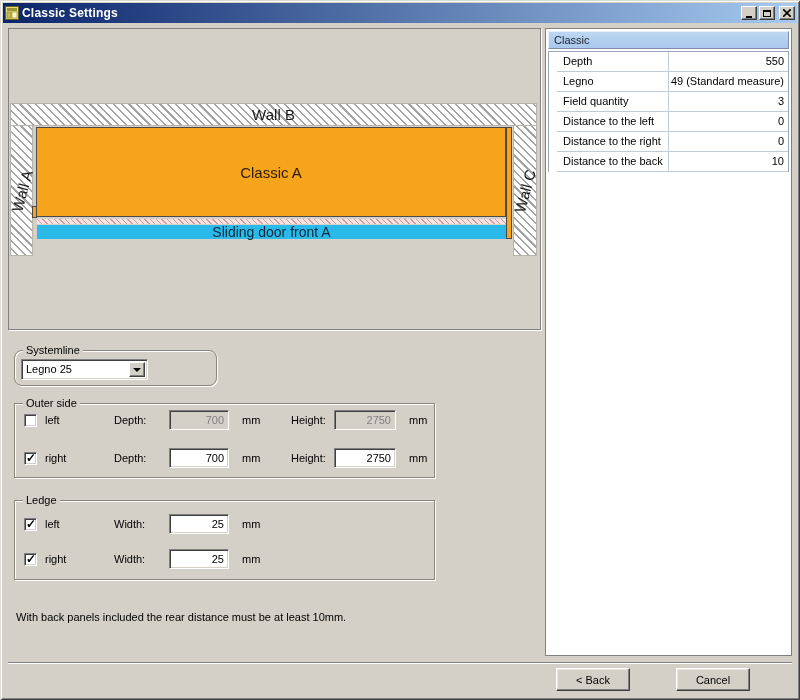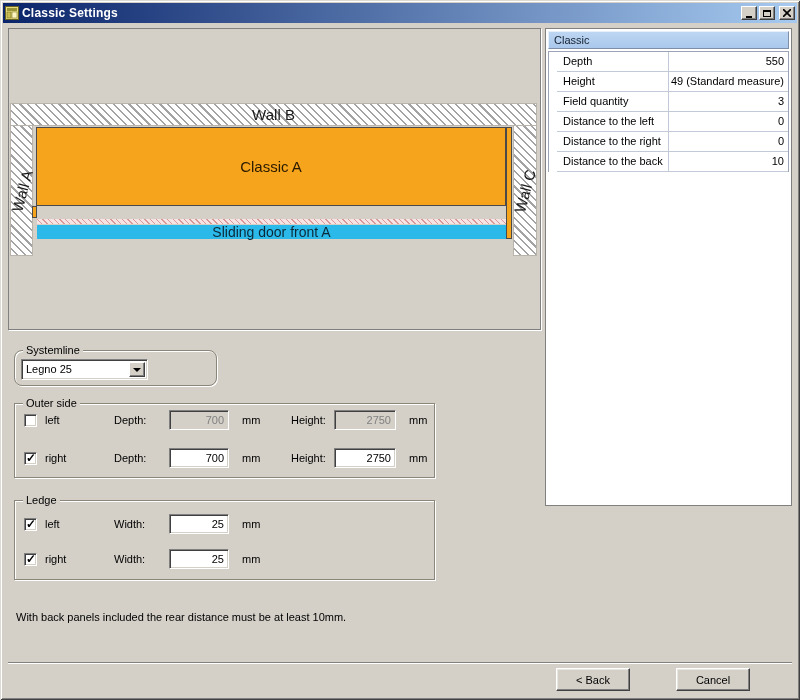--- a/index.html
+++ b/index.html
@@ -44,21 +44,21 @@
   .wallB { left:1px; top:74px; width:527px; height:23px; display:flex; align-items:center; justify-content:center; }
   .wallA { left:1px; top:96px; width:23px; height:131px; }
   .wallC { left:504px; top:96px; width:24px; height:131px; }
   .wall-vlabel {
     position:absolute; left:50%; top:50%;
     transform:translate(-50%,-50%) rotate(-75deg);
     white-space:nowrap; font-size:15px; color:#1a1a1a;
   }
   .wall-hlabel { font-size:15px; color:#1a1a1a; }
   .cabinet {
-    position:absolute; left:27px; top:98px; width:470px; height:79px;
+    position:absolute; left:27px; top:98px; width:470px; height:90px;
     border:1px solid #4a4a4a; display:flex; align-items:center; justify-content:center;
     font-size:15px; color:#2a1a00;
   }
   .ledge-right { position:absolute; left:497px; top:98px; width:6px; height:112px; border:1px solid #4a4a4a; }
   .ledge-left-tab { position:absolute; left:23px; top:177px; width:5px; height:12px; border:1px solid #4a4a4a; }
   .gap-strip {
     position:absolute; left:28px; top:190px; width:469px; height:5px;
     background:repeating-linear-gradient(45deg,#f6e3e3 0px,#f6e3e3 3px,#d89898 3px,#d89898 4px);
   }
   .door {
@@ -113,21 +113,21 @@
   .tbox:disabled { background:#d4d0c8; color:#808080; }
   
   .c-check { left:9px; } .c-side { left:30px; } .c-l1 { left:99px; }
   .c-in1 { left:154px; } .c-u1 { left:227px; } .c-l2 { left:276px; }
   .c-in2 { left:319px; width:62px; } .c-u2 { left:394px; }
 
   .note { position:absolute; left:16px; top:611px; font-size:11px; }
 
   
   .props {
-    position:absolute; left:545px; top:28px; width:247px; height:478px;
+    position:absolute; left:545px; top:28px; width:247px; height:628px;
     background:#ffffff; border:1px solid #808080;
   }
   .props-header {
     position:absolute; left:2px; top:2px; right:2px; height:18px;
     background:linear-gradient(to bottom,#bdd6f2,#aac8ec);
     border:1px solid; border-color:#e6f0fb #7e8ea6 #7e8ea6 #e6f0fb;
     font-size:11px; color:#16202e; padding:2px 0 0 5px;
   }
   .ptable {
     position:absolute; left:2px; top:22px; right:2px;
@@ -251,21 +251,21 @@
   <div class="note">With back panels included the rear distance must be at least 10mm.</div>
 
   <div class="props">
     <div class="props-header">Classic</div>
     <div class="ptable">
       <div class="prow">
         <div class="pcell plabel">Depth</div>
         <div class="pcell pvalue">550</div>
       </div>
       <div class="prow">
-        <div class="pcell plabel">Height</div>
+        <div class="pcell plabel">Legno</div>
         <div class="pcell pvalue">49 (Standard measure)</div>
       </div>
       <div class="prow">
         <div class="pcell plabel">Field quantity</div>
         <div class="pcell pvalue">3</div>
       </div>
       <div class="prow">
         <div class="pcell plabel">Distance to the left</div>
         <div class="pcell pvalue">0</div>
       </div>

